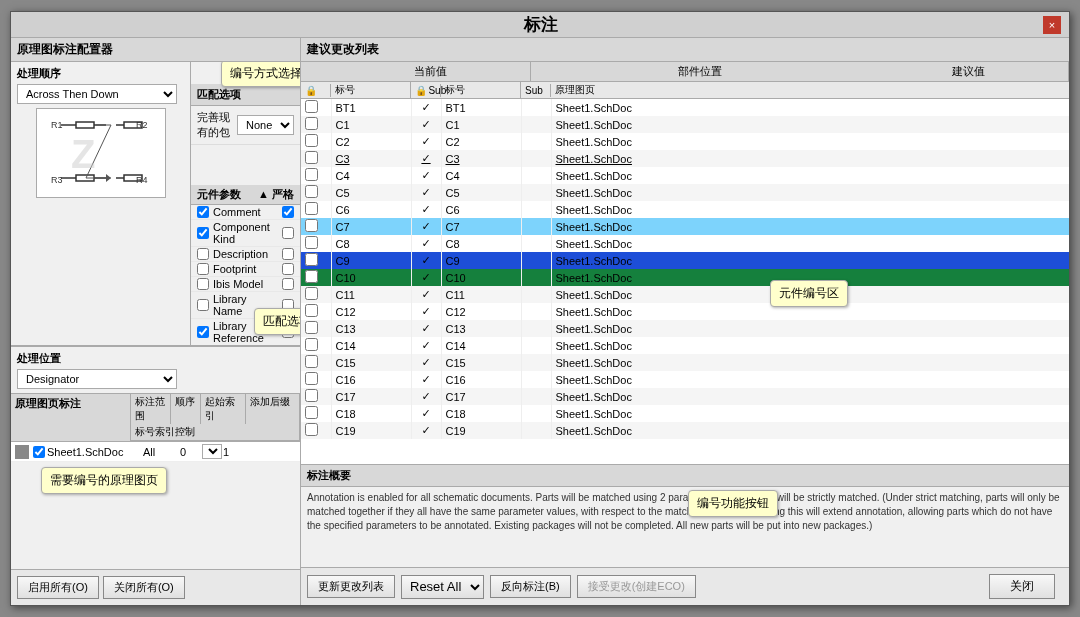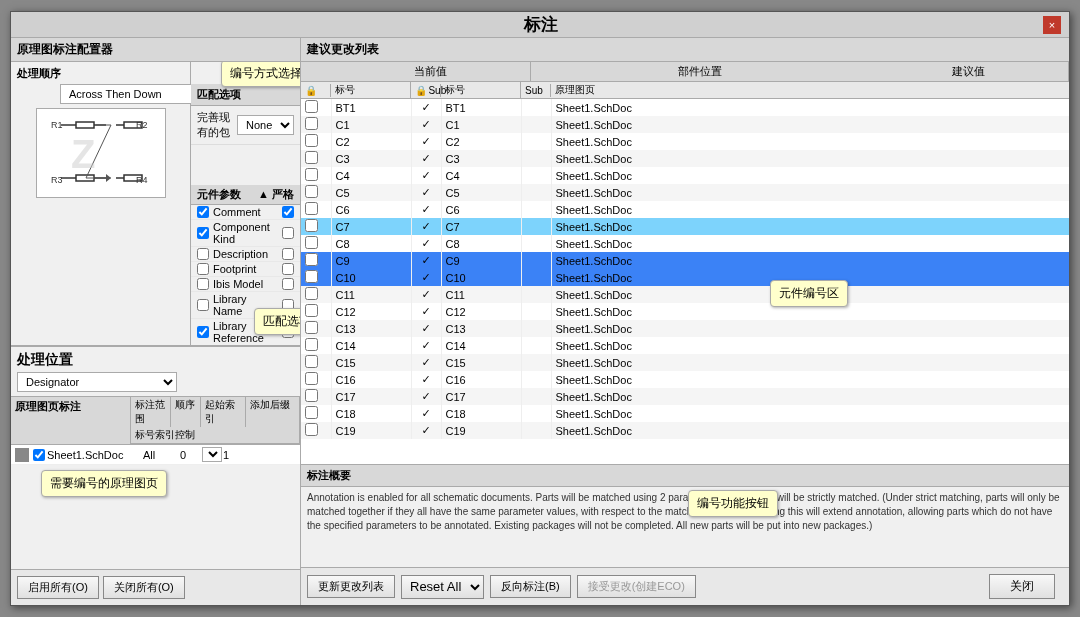--- a/index.html
+++ b/index.html
@@ -75,21 +75,20 @@
     }
     select {
       border: 1px solid #aaa;
       background: white;
       padding: 2px 4px;
       font-size: 11px;
       cursor: pointer;
     }
     .order-select {
       width: 160px;
-      margin-left: 43px;
     }
     .z-pattern {
       width: 130px;
       height: 90px;
       border: 1px solid #aaa;
       background: white;
       margin: 4px auto;
       position: relative;
       display: flex;
       align-items: center;
@@ -363,21 +362,21 @@
               </div>
             </div>
 
             <div class="annotation-bubble" style="bottom:10px; right:-20px; z-index:20;">
               <span>匹配选项</span>
             </div>
           </div>
         </div>
 
         <div class="processing-location">
-          <div style="font-weight:bold; font-size:14px; margin-bottom:3px;">处理位置</div>
+          <div style="font-weight:bold; font-size:11px; margin-bottom:3px;">处理位置</div>
           <select style="width:160px;">
             <option>Designator</option>
           </select>
         </div>
 
         <div class="schematic-table">
 
           <div style="display:flex; background:#d8d8d8; border-bottom:1px solid #aaa; align-items:stretch; position:relative;">
             <div style="padding:2px 4px; font-weight:bold; font-size:11px; width:120px; border-right:1px solid #aaa;">原理图页标注</div>
             <div style="flex:1; display:flex; flex-direction:column; border-right:1px solid #aaa;">
@@ -463,38 +462,38 @@
                 <td style="padding: 1px 4px;">Sheet1.SchDoc</td>
               </tr>
               <tr style="background: white;">
                 <td style="width: 30px; padding: 1px 4px; border-right: 1px solid rgb(238, 238, 238);"><input type="checkbox" style=""></td>
                 <td style="width: 80px; padding: 1px 4px; border-right: 1px solid rgb(238, 238, 238);">C2</td>
                 <td style="width: 30px; padding: 1px 4px; border-right: 1px solid rgb(238, 238, 238); text-align: center;">✓</td>
                 <td style="width: 80px; padding: 1px 4px; border-right: 1px solid rgb(238, 238, 238);">C2</td>
                 <td style="width: 30px; padding: 1px 4px; border-right: 1px solid rgb(238, 238, 238);"></td>
                 <td style="padding: 1px 4px;">Sheet1.SchDoc</td>
               </tr>
+              <tr style="background: rgb(245, 245, 245); text-decoration: underline;">
+                <td style="width: 30px; padding: 1px 4px; border-right: 1px solid rgb(238, 238, 238);"><input type="checkbox" style=""></td>
+                <td style="width: 80px; padding: 1px 4px; border-right: 1px solid rgb(238, 238, 238);">C3</td>
+                <td style="width: 30px; padding: 1px 4px; border-right: 1px solid rgb(238, 238, 238); text-align: center;">✓</td>
+                <td style="width: 80px; padding: 1px 4px; border-right: 1px solid rgb(238, 238, 238);">C3</td>
+                <td style="width: 30px; padding: 1px 4px; border-right: 1px solid rgb(238, 238, 238);"></td>
+                <td style="padding: 1px 4px;">Sheet1.SchDoc</td>
+              </tr>
+              <tr style="background: white;">
+                <td style="width: 30px; padding: 1px 4px; border-right: 1px solid rgb(238, 238, 238);"><input type="checkbox" style=""></td>
+                <td style="width: 80px; padding: 1px 4px; border-right: 1px solid rgb(238, 238, 238);">C4</td>
+                <td style="width: 30px; padding: 1px 4px; border-right: 1px solid rgb(238, 238, 238); text-align: center;">✓</td>
+                <td style="width: 80px; padding: 1px 4px; border-right: 1px solid rgb(238, 238, 238);">C4</td>
+                <td style="width: 30px; padding: 1px 4px; border-right: 1px solid rgb(238, 238, 238);"></td>
+                <td style="padding: 1px 4px;">Sheet1.SchDoc</td>
+              </tr>
               <tr style="background: rgb(245, 245, 245);">
                 <td style="width: 30px; padding: 1px 4px; border-right: 1px solid rgb(238, 238, 238);"><input type="checkbox" style=""></td>
-                <td style="width: 80px; padding: 1px 4px; border-right: 1px solid rgb(238, 238, 238);">C3</td>
-                <td style="width: 30px; padding: 1px 4px; border-right: 1px solid rgb(238, 238, 238); text-align: center;">✓</td>
-                <td style="width: 80px; padding: 1px 4px; border-right: 1px solid rgb(238, 238, 238);">C3</td>
-                <td style="width: 30px; padding: 1px 4px; border-right: 1px solid rgb(238, 238, 238);"></td>
-                <td style="padding: 1px 4px;">Sheet1.SchDoc</td>
-              </tr>
-              <tr style="background: white;">
-                <td style="width: 30px; padding: 1px 4px; border-right: 1px solid rgb(238, 238, 238);"><input type="checkbox" style=""></td>
-                <td style="width: 80px; padding: 1px 4px; border-right: 1px solid rgb(238, 238, 238);">C4</td>
-                <td style="width: 30px; padding: 1px 4px; border-right: 1px solid rgb(238, 238, 238); text-align: center;">✓</td>
-                <td style="width: 80px; padding: 1px 4px; border-right: 1px solid rgb(238, 238, 238);">C4</td>
-                <td style="width: 30px; padding: 1px 4px; border-right: 1px solid rgb(238, 238, 238);"></td>
-                <td style="padding: 1px 4px;">Sheet1.SchDoc</td>
-              </tr>
-              <tr style="background: rgb(245, 245, 245);">
-                <td style="width: 30px; padding: 1px 4px; border-right: 1px solid rgb(238, 238, 238);"><input type="checkbox" style=""></td>
                 <td style="width: 80px; padding: 1px 4px; border-right: 1px solid rgb(238, 238, 238);">C5</td>
                 <td style="width: 30px; padding: 1px 4px; border-right: 1px solid rgb(238, 238, 238); text-align: center;">✓</td>
                 <td style="width: 80px; padding: 1px 4px; border-right: 1px solid rgb(238, 238, 238);">C5</td>
                 <td style="width: 30px; padding: 1px 4px; border-right: 1px solid rgb(238, 238, 238);"></td>
                 <td style="padding: 1px 4px;">Sheet1.SchDoc</td>
               </tr>
               <tr style="background: white;">
                 <td style="width: 30px; padding: 1px 4px; border-right: 1px solid rgb(238, 238, 238);"><input type="checkbox" style=""></td>
                 <td style="width: 80px; padding: 1px 4px; border-right: 1px solid rgb(238, 238, 238);">C6</td>
                 <td style="width: 30px; padding: 1px 4px; border-right: 1px solid rgb(238, 238, 238); text-align: center;">✓</td>
@@ -511,29 +510,29 @@
                 <td style="padding: 1px 4px;">Sheet1.SchDoc</td>
               </tr>
               <tr style="background: white;">
                 <td style="width: 30px; padding: 1px 4px; border-right: 1px solid rgb(238, 238, 238);"><input type="checkbox" style=""></td>
                 <td style="width: 80px; padding: 1px 4px; border-right: 1px solid rgb(238, 238, 238);">C8</td>
                 <td style="width: 30px; padding: 1px 4px; border-right: 1px solid rgb(238, 238, 238); text-align: center;">✓</td>
                 <td style="width: 80px; padding: 1px 4px; border-right: 1px solid rgb(238, 238, 238);">C8</td>
                 <td style="width: 30px; padding: 1px 4px; border-right: 1px solid rgb(238, 238, 238);"></td>
                 <td style="padding: 1px 4px;">Sheet1.SchDoc</td>
               </tr>
-              <tr style="background: #3b82f6;">
+              <tr style="background: #1d4ed8;">
                 <td style="width: 30px; padding: 1px 4px; border-right: 1px solid rgb(238, 238, 238);"><input type="checkbox" style=""></td>
                 <td style="width: 80px; padding: 1px 4px; border-right: 1px solid rgb(238, 238, 238);">C9</td>
                 <td style="width: 30px; padding: 1px 4px; border-right: 1px solid rgb(238, 238, 238); text-align: center;">✓</td>
                 <td style="width: 80px; padding: 1px 4px; border-right: 1px solid rgb(238, 238, 238);">C9</td>
                 <td style="width: 30px; padding: 1px 4px; border-right: 1px solid rgb(238, 238, 238);"></td>
                 <td style="padding: 1px 4px;">Sheet1.SchDoc</td>
               </tr>
-              <tr style="background: #3b82f6;">
+              <tr style="background: #15803d;">
                 <td style="width: 30px; padding: 1px 4px; border-right: 1px solid rgb(238, 238, 238);"><input type="checkbox" style=""></td>
                 <td style="width: 80px; padding: 1px 4px; border-right: 1px solid rgb(238, 238, 238);">C10</td>
                 <td style="width: 30px; padding: 1px 4px; border-right: 1px solid rgb(238, 238, 238); text-align: center;">✓</td>
                 <td style="width: 80px; padding: 1px 4px; border-right: 1px solid rgb(238, 238, 238);">C10</td>
                 <td style="width: 30px; padding: 1px 4px; border-right: 1px solid rgb(238, 238, 238);"></td>
                 <td style="padding: 1px 4px;">Sheet1.SchDoc</td>
               </tr>
               <tr style="background: rgb(245, 245, 245);">
                 <td style="width: 30px; padding: 1px 4px; border-right: 1px solid rgb(238, 238, 238);"><input type="checkbox" style=""></td>
                 <td style="width: 80px; padding: 1px 4px; border-right: 1px solid rgb(238, 238, 238);">C11</td>

